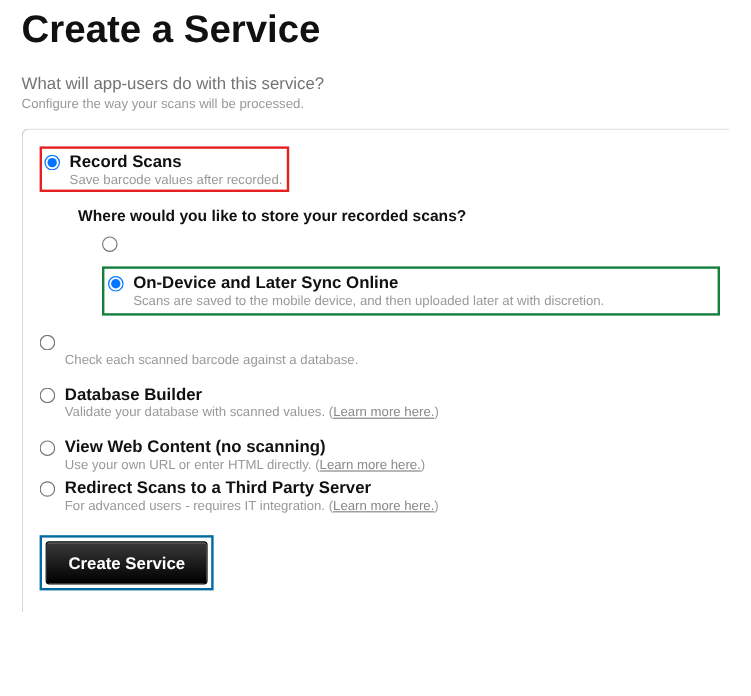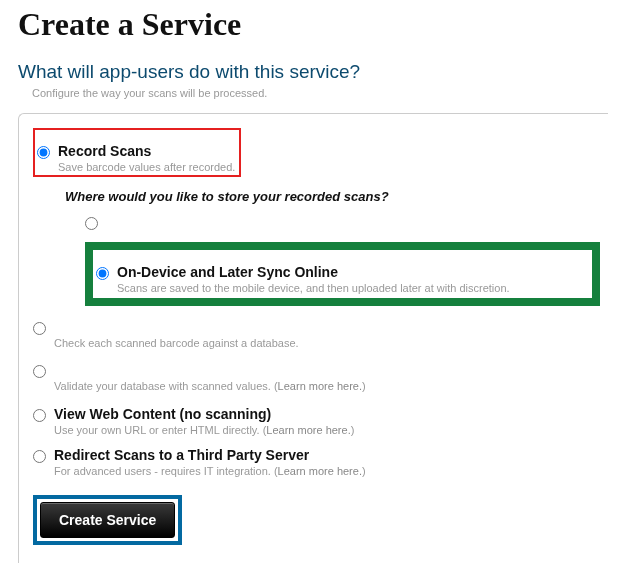--- a/index.html
+++ b/index.html
@@ -12,110 +12,107 @@
     width: 626px;
   }
   .page {
     padding: 0 18px 18px 18px;
   }
   h1 {
     font-size: 32px;
     font-weight: bold;
     margin: 6px 0 18px 0;
     color: #111;
-    font-family: Liberation Serif, serif;
   }
   .subq {
-    font-size: 19px;
+    font-size: 14px;
     font-weight: normal;
-    color: #0c4a6e;
+    color: #737373;
     margin-bottom: 4px;
   }
   .subcap {
     font-size: 11px;
     color: #999;
     margin-bottom: 14px;
-    margin-left: 14px;
   }
   .panel {
     border: 1px solid #ccc;
     border-right: none;
     border-bottom: none;
     border-radius: 6px 0 0 0;
     padding: 14px 8px 18px 14px;
     background: #fff;
   }
   .opt {
     margin-bottom: 14px;
   }
   .opt-row {
     display: flex;
     align-items: center;
     gap: 8px;
-    margin-top: 11px;
   }
   .opt input[type=radio] {
     margin: 2px 0 0 0;
     flex-shrink: 0;
   }
   .opt-label {
     font-weight: bold;
     font-size: 14px;
     color: #111;
   }
   .opt-desc {
     font-size: 11px;
     color: #999;
     margin-left: 21px;
     margin-top: 2px;
   }
   .opt-desc a, .learn {
     color: #888;
+    text-decoration: underline;
     cursor: pointer;
   }
   .substore {
     margin-left: 32px;
     margin-top: 12px;
   }
   .substore-q {
     font-weight: bold;
     font-size: 13px;
     color: #111;
     margin-bottom: 8px;
-    font-style: italic;
   }
   .subopt {
     margin-left: 20px;
     margin-bottom: 12px;
   }
   .hl-red {
     border: 2px solid #e52020;
     padding: 2px 4px 2px 2px;
     display: inline-block;
   }
   .hl-red-block {
-    border: 8px solid #15803d;
+    border: 2px solid #15803d;
     padding: 3px 5px 4px 3px;
   }
   .btn-row {
     margin-top: 18px;
   }
   .btn-create {
     background: linear-gradient(#3a3a3a, #000);
     color: #fff;
     font-weight: bold;
     font-size: 14px;
     border: 1px solid #000;
     border-radius: 3px;
     padding: 9px 18px;
     cursor: pointer;
     box-shadow: inset 0 1px 0 rgba(255,255,255,0.25);
   }
   .hl-red-btn {
-    border: 4px solid #0369a1;
+    border: 2px solid #0369a1;
     display: inline-block;
     padding: 3px;
   }
 </style>
 </head>
 <body>
 
 <div class="page">
   <h1>Create a Service</h1>
   <div class="subq">What will app-users do with this service?</div>
@@ -156,20 +153,21 @@
     <div class="opt">
       <div class="opt-row">
         <input type="radio" name="svc" style="">
       </div>
       <div class="opt-desc">Check each scanned barcode against a database.</div>
     </div>
 
     <div class="opt">
       <div class="opt-row">
         <input type="radio" name="svc" style="">
+        <span class="opt-label">Database Builder</span>
       </div>
       <div class="opt-desc">
         <span>Validate your database with scanned values. (</span><a class="learn">Learn more here.</a><span>)</span>
       </div>
     </div>
 
     <div class="opt" style="margin-bottom:4px;">
       <div class="opt-row">
         <input type="radio" name="svc" style="">
         <span class="opt-label">View Web Content (no scanning)</span>

